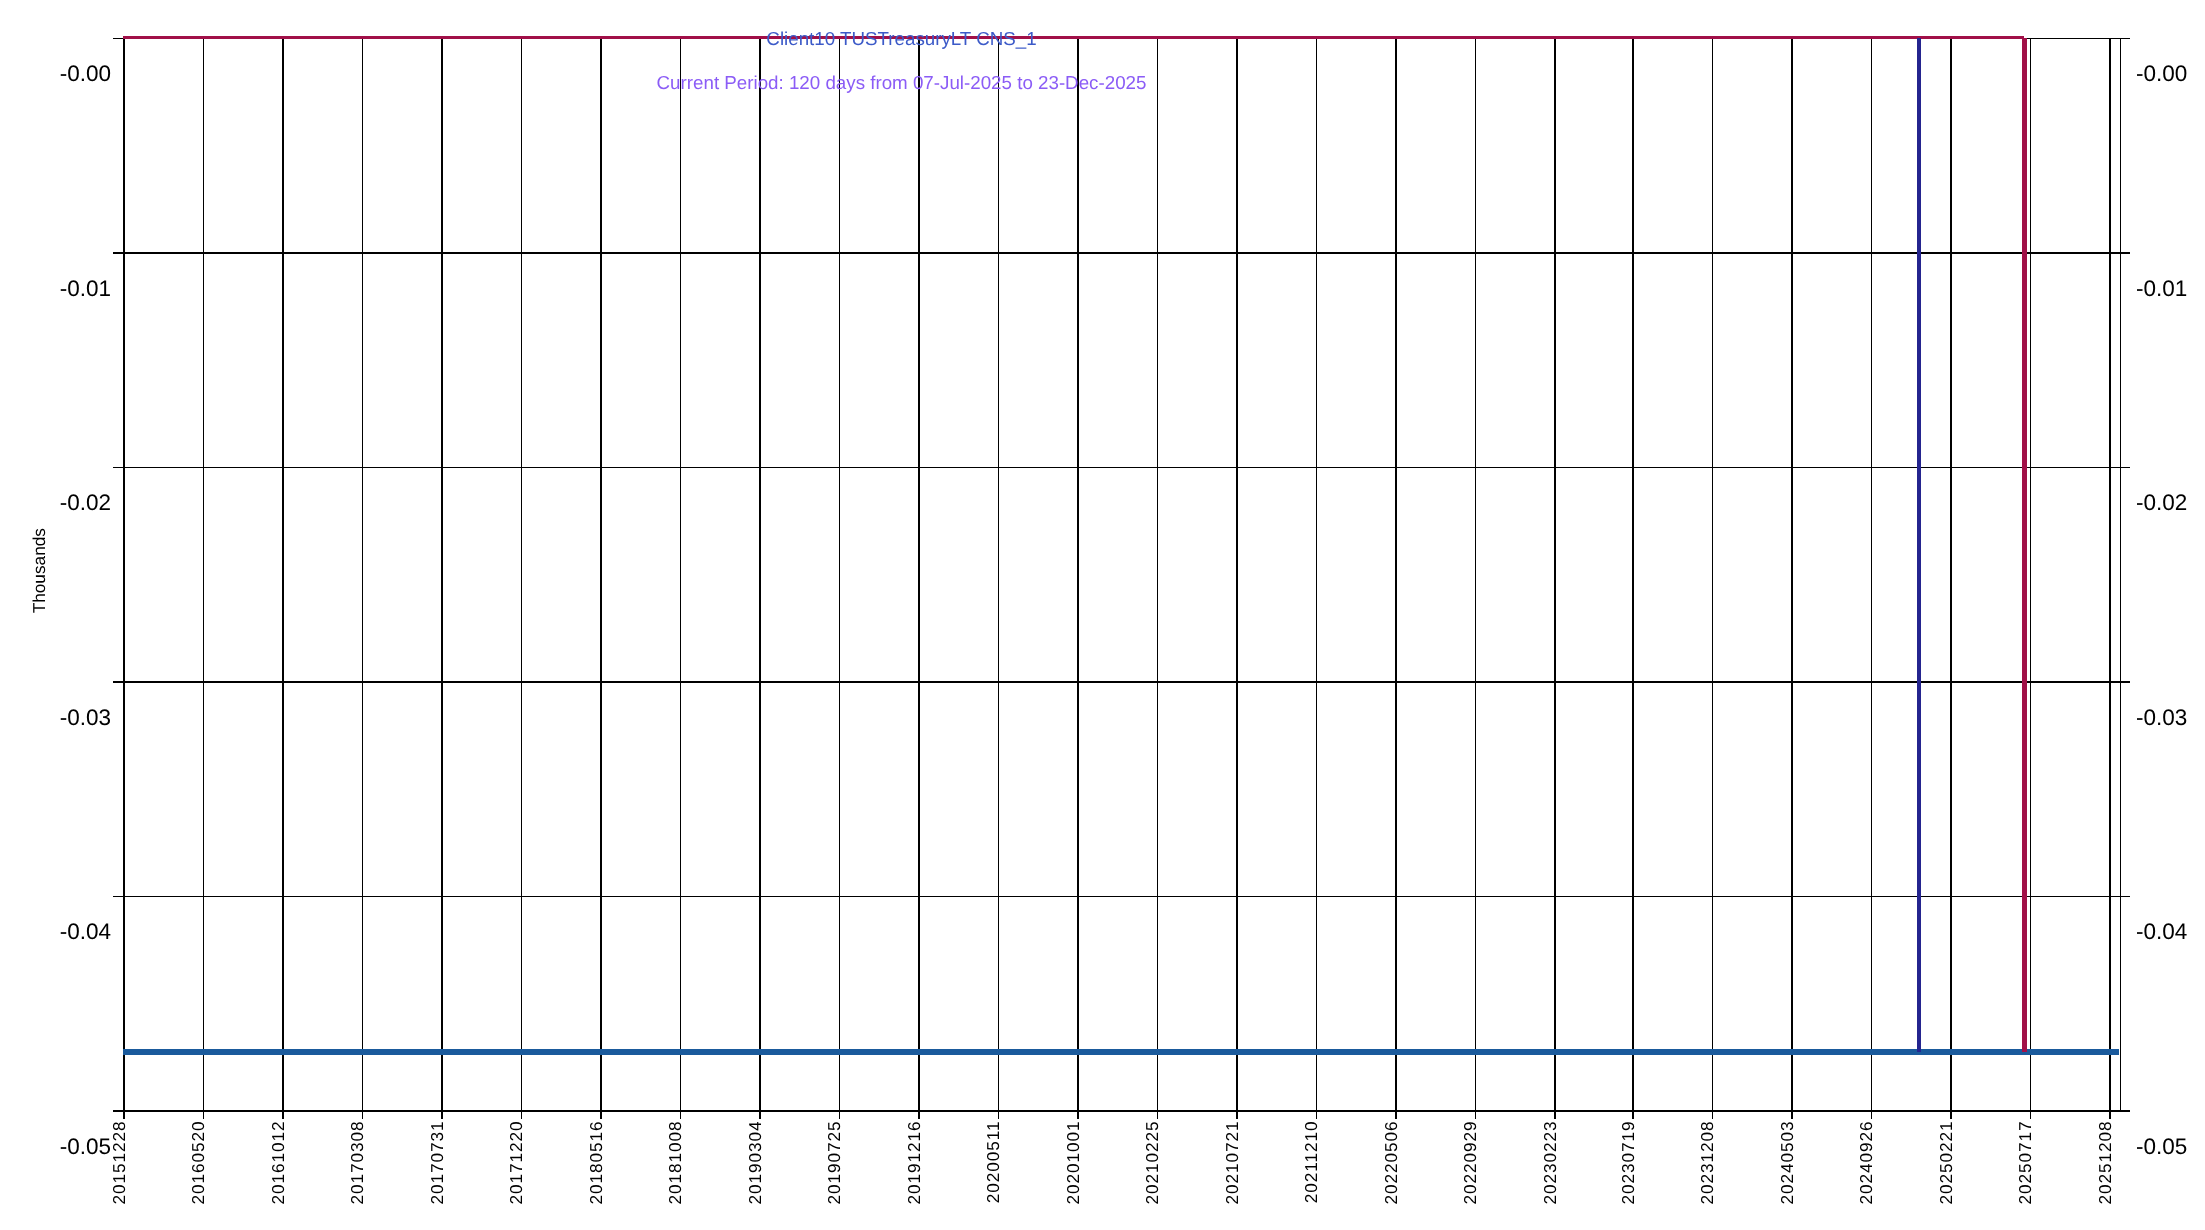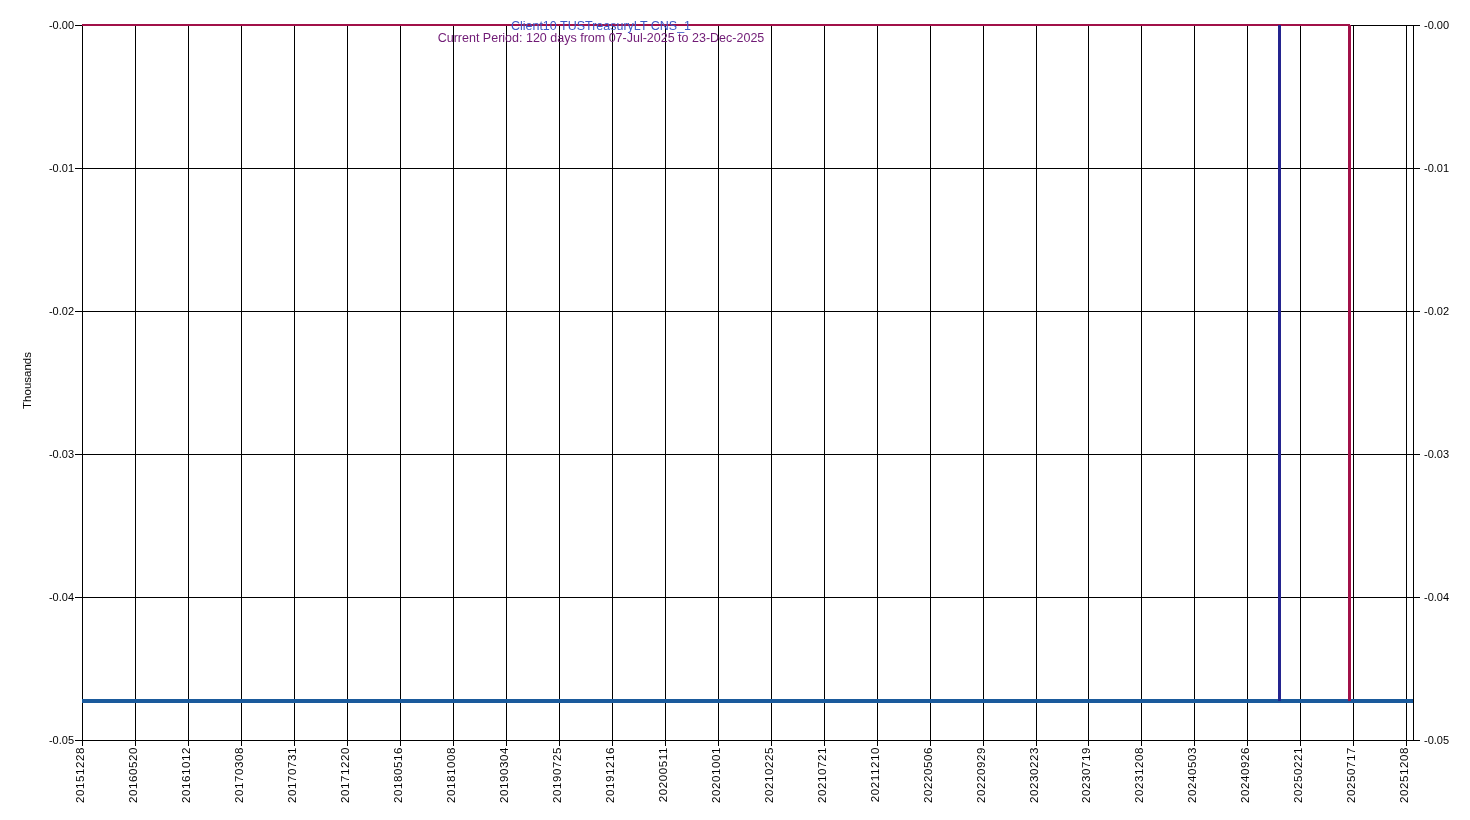--- a/index.html
+++ b/index.html
@@ -4,21 +4,21 @@
 <style>
   html,body{margin:0;padding:0;background:#ffffff;}
   .canvas{position:relative;width:1470px;height:820px;background:#ffffff;
           font-family:"Liberation Sans",sans-serif;overflow:hidden;}
   .canvas svg{position:absolute;left:0;top:0;width:1470px;height:820px;}
   .title-line{position:absolute;left:0;width:1202px;text-align:center;
               font-size:12.5px;line-height:14px;white-space:pre;}
   .y-axis-title{position:absolute;left:21px;top:352px;
                 writing-mode:vertical-rl;transform:rotate(180deg);
                 font-size:11.5px;color:#000;}
-  .ytick{position:absolute;font-size:11px;color:#000;height:13px;line-height:13px;}
+  .ytick{position:absolute;font-size:15px;color:#000;height:13px;line-height:13px;margin-top:24px;}
   .ytick.lft{left:30px;width:44px;text-align:right;}
   .ytick.rgt{left:1424px;width:46px;text-align:left;}
   .xtick{position:absolute;top:747px;writing-mode:vertical-rl;transform:rotate(180deg);
          font-size:11.5px;letter-spacing:0.6px;color:#000;white-space:nowrap;}
 </style>
 </head>
 <body>
 
 <div class="canvas">
   <svg id="chart-svg" viewBox="0 0 1470 820" xmlns="http://www.w3.org/2000/svg">
@@ -93,21 +93,21 @@
       <line x1="1406.5" y1="25" x2="1406.5" y2="740" stroke="#000000" stroke-width="1" shape-rendering="crispEdges"></line>
       <line x1="1406.5" y1="740" x2="1406.5" y2="746" stroke="#000000" stroke-width="1" shape-rendering="crispEdges"></line>
       <line x1="1413.5" y1="25" x2="1413.5" y2="740" stroke="#000000" stroke-width="1" shape-rendering="crispEdges"></line>
       <line x1="82" y1="25" x2="1349.648676" y2="25" stroke="#A11048" stroke-width="2.5" shape-rendering="crispEdges"></line>
       <line x1="82" y1="701.39" x2="1412.95165" y2="701.39" stroke="#1A5A9C" stroke-width="4" shape-rendering="crispEdges"></line>
       <line x1="1279.19432" y1="25" x2="1279.19432" y2="701.39" stroke="#24248F" stroke-width="3" shape-rendering="crispEdges"></line>
       <line x1="1349.648676" y1="25" x2="1349.648676" y2="701.39" stroke="#A11048" stroke-width="3" shape-rendering="crispEdges"></line>
     </svg>
 
   <div class="title-line" style="top: 19px; color: rgb(60, 90, 200);">Client10 TUSTreasuryLT CNS_1</div>
-  <div class="title-line" style="top: 31px; color: #701a75;">Current Period: 120 days from 07-Jul-2025 to 23-Dec-2025</div>
+  <div class="title-line" style="top: 48px; color: #8b5cf6;">Current Period: 120 days from 07-Jul-2025 to 23-Dec-2025</div>
 
   <div class="y-axis-title">Thousands</div>
 
   <div id="ylabels-left">
       <div class="ytick lft" style="top: 19px;">-0.00</div>
       <div class="ytick lft" style="top: 162px;">-0.01</div>
       <div class="ytick lft" style="top: 305px;">-0.02</div>
       <div class="ytick lft" style="top: 448px;">-0.03</div>
       <div class="ytick lft" style="top: 591px;">-0.04</div>
       <div class="ytick lft" style="top: 734px;">-0.05</div>

